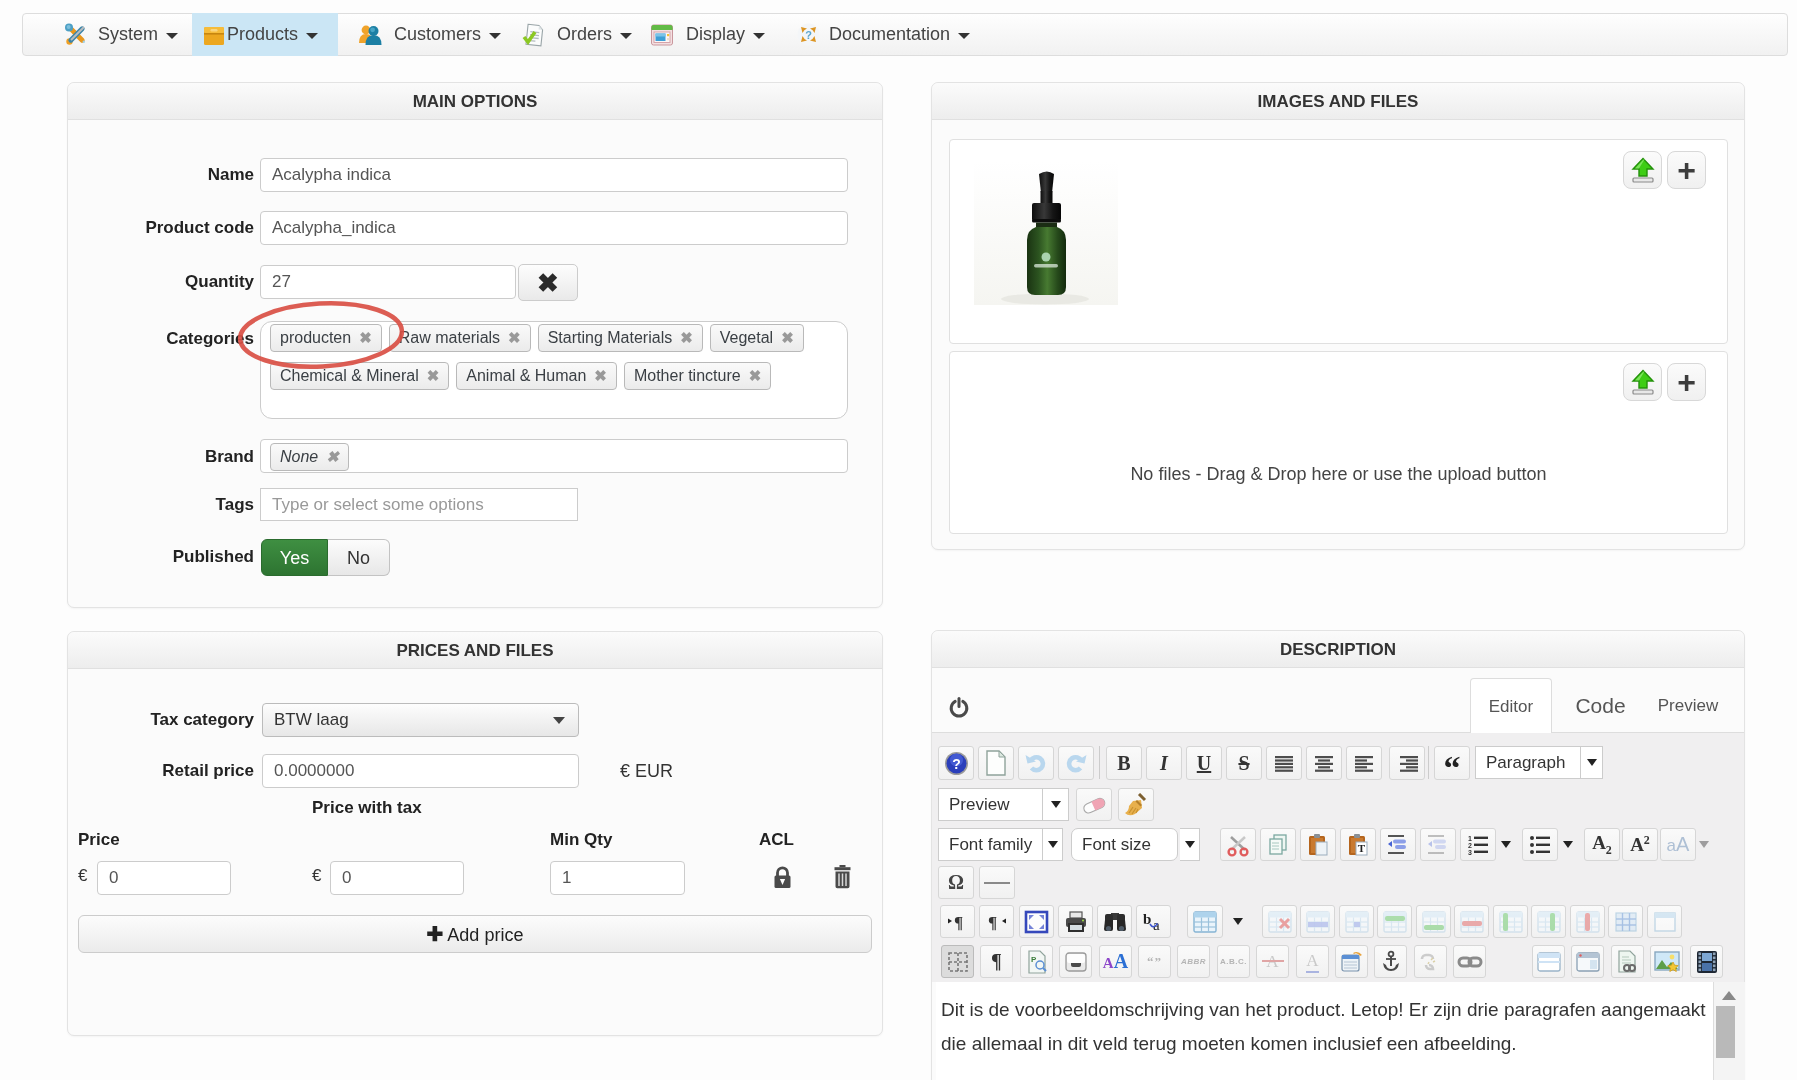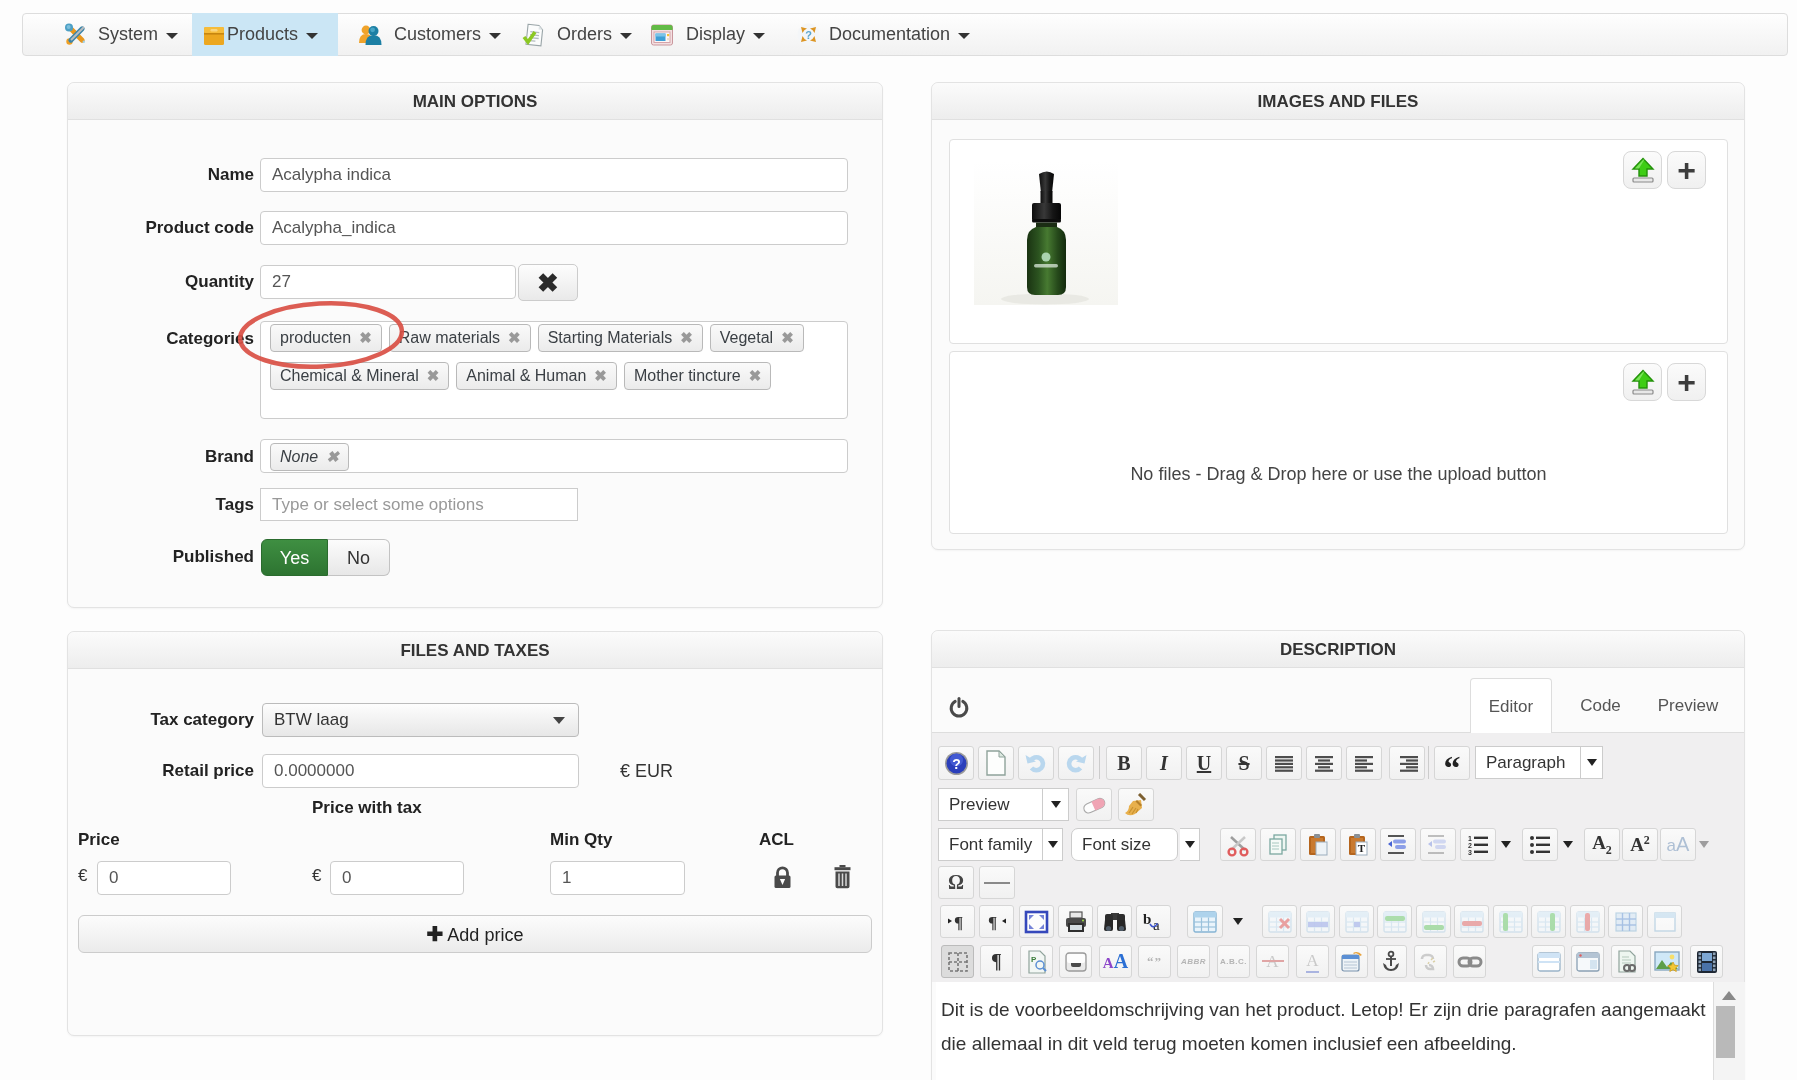--- a/index.html
+++ b/index.html
@@ -123,21 +123,21 @@
 </div>
 <div class="lbl" style="left:80px;top:158px;width:174px;">Name</div>
 <div class="inp" style="left:260px;top:158px;width:588px;">Acalypha indica</div>
 <div class="lbl" style="left:80px;top:211px;width:174px;">Product code</div>
 <div class="inp" style="left:260px;top:211px;width:588px;">Acalypha_indica</div>
 <div class="lbl" style="left:80px;top:265px;width:174px;">Quantity</div>
 <div class="inp" style="left:260px;top:265px;width:256px;">27</div>
 <div class="abs" style="left:518px;top:264px;width:60px;height:37px;background:linear-gradient(#fdfdfd,#e9e9e9);border:1px solid #ccc;border-radius:5px;text-align:center;line-height:36px;font-size:26px;font-weight:bold;color:#2a2a2a;">✖</div>
 
 <div class="lbl" style="left:80px;top:322px;width:174px;">Categories</div>
-<div class="abs" style="left:260px;top:321px;width:588px;height:98px;background:#fff;border:1px solid #ccc;border-radius:4px;padding:2px 0 0 9px;">
+<div class="abs" style="left:260px;top:321px;width:588px;height:98px;background:#fff;border:1px solid #ccc;border-radius:12px;padding:2px 0 0 9px;">
   <div style="height:38px;">
     <span class="tag">producten<span class="x">✖</span></span><span class="tag">Raw materials<span class="x">✖</span></span><span class="tag">Starting Materials<span class="x">✖</span></span><span class="tag">Vegetal<span class="x">✖</span></span>
   </div>
   <div>
     <span class="tag">Chemical &amp; Mineral<span class="x">✖</span></span><span class="tag">Animal &amp; Human<span class="x">✖</span></span><span class="tag">Mother tincture<span class="x">✖</span></span>
   </div>
 </div>
 <svg class="abs" style="left:236px;top:300px;" width="172" height="72" viewBox="0 0 172 72">
   <ellipse cx="85" cy="35" rx="81" ry="31.5" fill="none" stroke="#d94f44" stroke-width="4.5" transform="rotate(-3 85 35)" opacity="0.92"></ellipse>
 </svg>
@@ -146,21 +146,21 @@
 <div class="abs" style="left:260px;top:439px;width:588px;height:34px;background:#fff;border:1px solid #ccc;border-radius:4px;padding:3px 12px 0 9px;">
   <span class="tag" style="font-style:italic;">None<span class="x">✖</span></span>
 </div>
 <div class="lbl" style="left:80px;top:488px;width:174px;">Tags</div>
 <div class="inp" style="left:260px;top:488px;width:318px;height:33px;line-height:31px;color:#999;border-radius:0;">Type or select some options</div>
 <div class="lbl" style="left:80px;top:540px;width:174px;">Published</div>
 <div class="abs" style="left:261px;top:539px;width:67px;height:37px;background:linear-gradient(#3f8f42,#2d7431);border:1px solid #2a6b2e;border-radius:6px 0 0 6px;color:#fff;text-align:center;line-height:36px;font-size:18px;">Yes</div>
 <div class="abs" style="left:328px;top:539px;width:62px;height:37px;background:linear-gradient(#fcfcfc,#e7e7e7);border:1px solid #c3c3c3;border-left:none;border-radius:0 6px 6px 0;color:#333;text-align:center;line-height:36px;font-size:18px;">No</div>
 
 <div class="panel" style="left:67px;top:631px;width:816px;height:405px;">
-  <div class="phead">FILES AND TAXES</div>
+  <div class="phead">PRICES AND FILES</div>
 </div>
 <div class="lbl" style="left:80px;top:703px;width:174px;">Tax category</div>
 <div class="abs" style="left:262px;top:703px;width:317px;height:34px;background:linear-gradient(#fdfdfd,#e7e7e7);border:1px solid #bbb;border-radius:4px;font-size:17px;color:#333;line-height:32px;padding-left:11px;">BTW laag
   <span style="position:absolute;right:13px;top:13px;width:0;height:0;border-left:6px solid transparent;border-right:6px solid transparent;border-top:7px solid #444;"></span>
 </div>
 <div class="lbl" style="left:80px;top:754px;width:174px;">Retail price</div>
 <div class="inp" style="left:262px;top:754px;width:317px;">0.0000000</div>
 <div class="abs" style="left:620px;top:754px;height:34px;line-height:34px;font-size:18px;color:#333;">€ EUR</div>
 
 <div class="abs" style="left:78px;top:830px;font-weight:bold;font-size:17px;color:#222;">Price</div>
@@ -240,21 +240,21 @@
 <div class="abs" style="left:949px;top:464px;width:779px;text-align:center;font-size:18px;color:#444;">No files - Drag &amp; Drop here or use the upload button</div>
 
 <div class="panel" style="left:931px;top:630px;width:814px;height:465px;border-radius:7px 7px 0 0;">
   <div class="phead">DESCRIPTION</div>
 </div>
 <span class="abs" style="left:948px;top:696px;"><svg width="22" height="23" viewBox="0 0 22 23">
 <path d="M7.2 5.4 a7.8 7.8 0 1 0 7.6 0" fill="none" stroke="#4a4a4a" stroke-width="3" stroke-linecap="round"></path>
 <line x1="11" y1="2.5" x2="11" y2="10.5" stroke="#4a4a4a" stroke-width="3" stroke-linecap="round"></line>
 </svg></span>
 <div class="abs" style="left:1470px;top:678px;width:82px;height:55px;background:#fff;border:1px solid #ddd;border-bottom:none;border-radius:4px 4px 0 0;text-align:center;line-height:55px;font-size:17px;color:#555;z-index:3;">Editor</div>
-<div class="abs" style="left:1563px;top:678px;width:75px;height:55px;text-align:center;line-height:55px;font-size:17px;color:#555;">Code</div>
+<div class="abs" style="left:1563px;top:678px;width:75px;height:55px;text-align:center;line-height:55px;font-size:21px;color:#555;">Code</div>
 <div class="abs" style="left:1645px;top:678px;width:86px;height:55px;text-align:center;line-height:55px;font-size:17px;color:#555;">Preview</div>
 <div class="abs" style="left:932px;top:732px;width:812px;height:1px;background:#ddd;z-index:2;"></div>
 
 <div class="abs" style="left:932px;top:733px;width:812px;height:249px;background:#f0eff0;"></div>
 <div class="tbtn " style="left:938px;top:746px;width:36px;height:34px;">
     <svg width="25" height="25" viewBox="0 0 25 25">
       <circle cx="12.5" cy="12.5" r="11.5" fill="#9a9a9a"></circle>
       <circle cx="12.5" cy="12.5" r="10" fill="#2b3fbb"></circle>
       <circle cx="12.5" cy="9" r="6.5" fill="#4f66dd" opacity="0.7"></circle>
       <text x="12.5" y="17.5" text-anchor="middle" font-size="14" font-weight="bold" fill="#fff" font-family="Liberation Sans">?</text>

